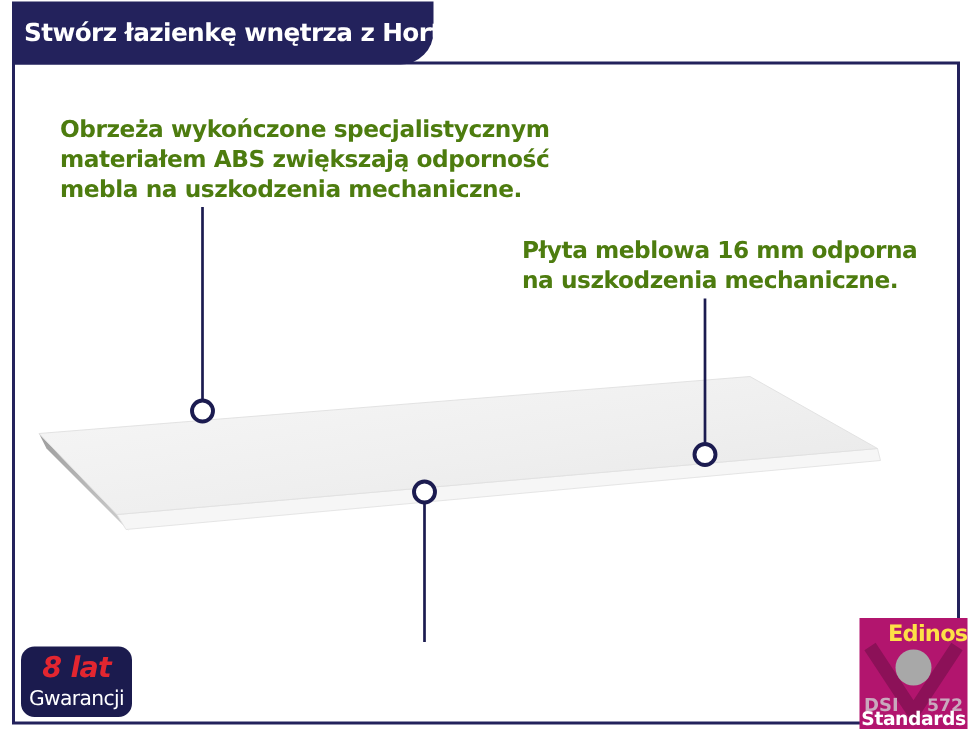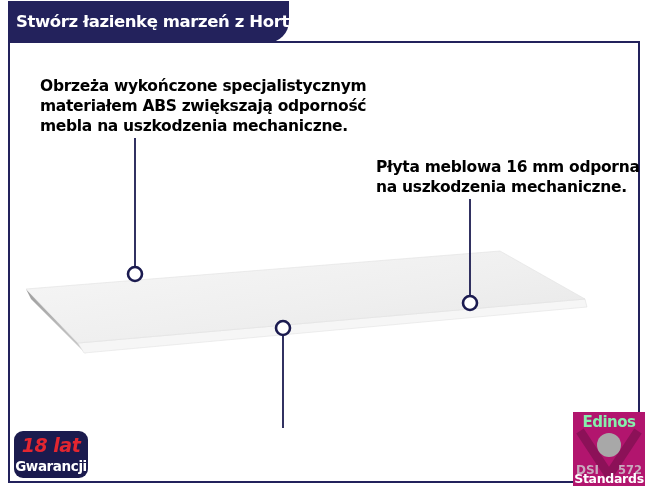--- a/index.html
+++ b/index.html
@@ -18,59 +18,59 @@
     padding-left:8px; letter-spacing:-0.4px; white-space:nowrap; z-index:4; }
 
   
   .logo { position:absolute; left:484px; top:10px; width:160px; height:82px; z-index:4; }
   .logo-chair { position:absolute; left:4px; top:4px; }
   .logo-word { position:absolute; left:66px; top:18px; font-size:42px; font-weight:bold;
     color:#101010; letter-spacing:0px; transform:scaleX(0.70); transform-origin:left center;
     line-height:46px; white-space:nowrap; }
 
   
-  .callout-text { position:absolute; color:#000000; font-weight:bold; font-size:15.5px;
+  .callout-text { position:absolute; color:#4d7c0f; font-weight:bold; font-size:15.5px;
     line-height:20px; white-space:pre-line; letter-spacing:-0.3px; z-index:3; }
   .callout-edge  { left:40px;  top:76px;  }
-  .callout-board { left:348px; top:157px;margin-left:28px; }
+  .callout-board { left:348px; top:157px; }
   .callout-color { left:182px; top:430px; }
 
   
   .scene { position:absolute; left:0; top:0; z-index:2; }
 
   
   .badge-warranty { position:absolute; left:14px; top:431px; width:74px; height:47px;
     background:#1b1b4e; border-radius:9px; text-align:center; z-index:5; }
   .badge-warranty .years { font-style:italic; font-weight:bold; font-size:19px;
     color:#e32630; line-height:25px; margin-top:2px; letter-spacing:-0.5px; }
-  .badge-warranty .label { font-size:13.5px; font-weight:bold; color:#ffffff;
+  .badge-warranty .label { font-size:13.5px; font-weight:normal; color:#ffffff;
     line-height:16px; letter-spacing:-0.4px; }
 
   
   .badge-edinos { position:absolute; left:573px; top:412px; width:72px; height:74px;
     background:#b2156e; z-index:5; overflow:hidden; }
-  .badge-edinos .title { position:absolute; left:0; top:1px; width:100%; text-align:center;
-    color:#86efac; font-weight:bold; font-size:15px; letter-spacing:-0.5px; }
+  .badge-edinos .title { position:absolute; left:0; top:1px; width:100%; text-align:right;
+    color:#fde047; font-weight:bold; font-size:15px; letter-spacing:-0.5px; }
   .badge-edinos svg { position:absolute; left:0; top:0; }
   .badge-edinos .dsi { position:absolute; left:3px; top:51px; color:#c9a9bd;
     font-weight:bold; font-size:12px; }
   .badge-edinos .n804 { position:absolute; right:3px; top:51px; color:#c9a9bd;
     font-weight:bold; font-size:11.5px; }
   .badge-edinos .standards { position:absolute; left:0; top:59px; width:100%;
     text-align:center; color:#ffffff; font-weight:bold; font-size:12.5px; letter-spacing:-0.3px; }
 </style>
 </head>
 <body>
 
 <div class="canvas">
 
   <div class="frame"></div>
 
   <div class="banner">
-    <span>Stwórz łazienkę marzeń z Hortif!</span>
+    <span>Stwórz łazienkę wnętrza z Hortif!</span>
   </div>
 
 
   <svg class="scene" width="650" height="494" viewBox="0 0 650 494">
     <defs>
       <linearGradient id="topFace" x1="0" y1="0" x2="1" y2="1">
         <stop offset="0" stop-color="#f7f7f7"></stop>
         <stop offset="0.55" stop-color="#efefef"></stop>
         <stop offset="1" stop-color="#e7e7e7"></stop>
       </linearGradient>
@@ -96,21 +96,21 @@
     <line x1="283" y1="336" x2="283" y2="428" stroke="#1b1b50" stroke-width="1.8"></line>
   </svg>
 
   <div class="callout-text callout-edge">Obrzeża wykończone specjalistycznym
 materiałem ABS zwiększają odporność
 mebla na uszkodzenia mechaniczne.</div>
   <div class="callout-text callout-board">Płyta meblowa 16 mm odporna
 na uszkodzenia mechaniczne.</div>
 
   <div class="badge-warranty">
-    <div class="years">18 lat</div>
+    <div class="years">8 lat</div>
     <div class="label">Gwarancji</div>
   </div>
 
   <div class="badge-edinos">
     <svg width="72" height="74" viewBox="0 0 72 74">
       <path d="M7,19 L36,63 L65,19" fill="none" stroke="#8c1158" stroke-width="9"></path>
       <circle cx="36" cy="33" r="12" fill="#a8a8a8"></circle>
     </svg>
     <div class="title">Edinos</div>
     <div class="dsi">DSI</div>

